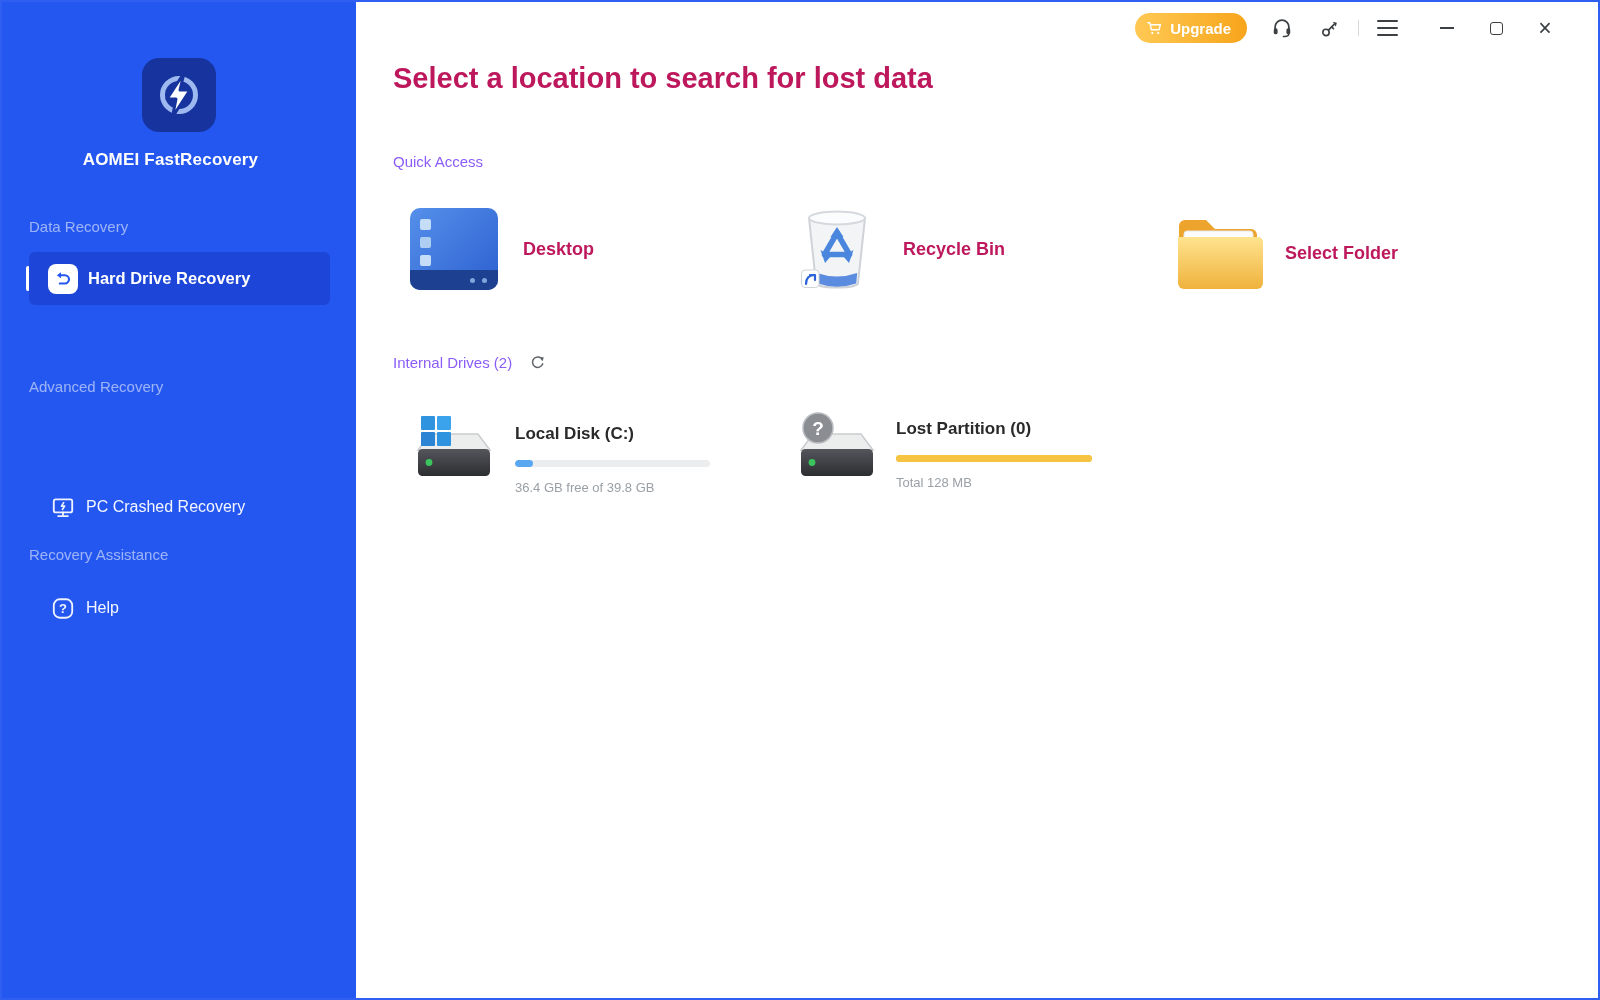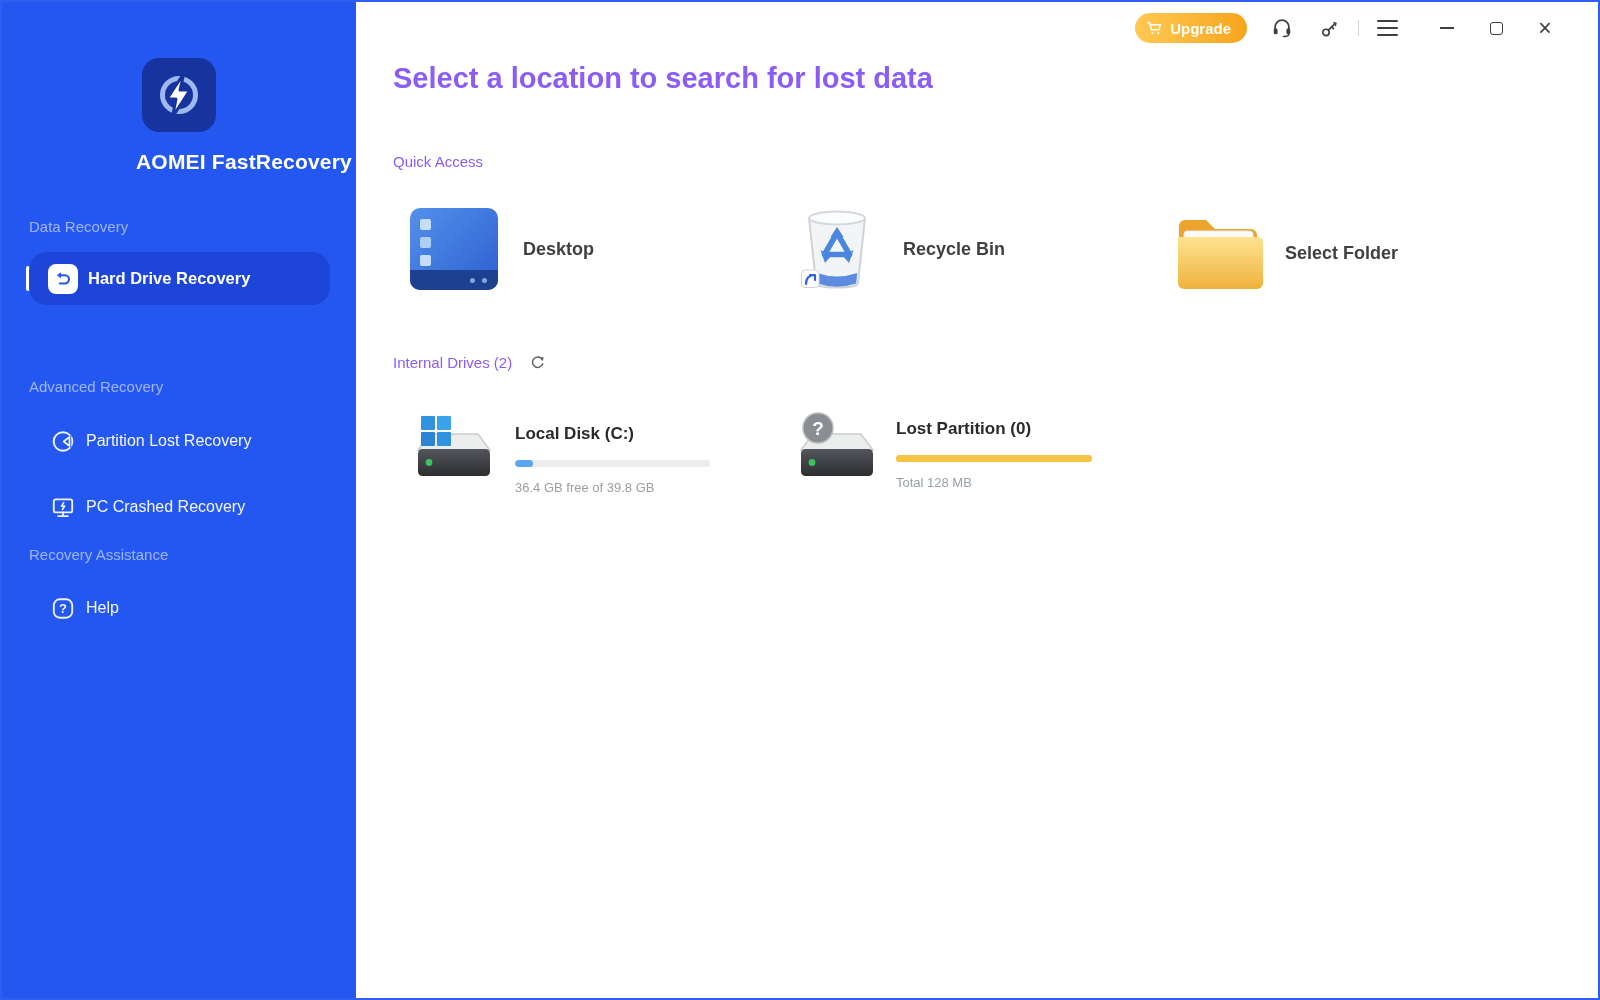--- a/index.html
+++ b/index.html
@@ -12,35 +12,35 @@
   .sidebar {
     position:absolute; left:0; top:0; bottom:0; width:354px;
     background:#2457EF;
   }
   .logo-box{
     position:absolute; top:56px; left:50%; transform:translateX(-50%);
     width:74px; height:74px; border-radius:17px; background:#16339E;
     display:flex; align-items:center; justify-content:center;
   }
   .app-name{
-    position:absolute; top:148px; left:0; right:4px; text-align:right;
-    color:#ffffff; font-weight:bold; font-size:21px; letter-spacing:.2px;
+    position:absolute; top:148px; left:0; right:17px; text-align:center;
+    color:#ffffff; font-weight:bold; font-size:17px; letter-spacing:.2px;
   }
   .side-label{
     position:absolute; left:27px; font-size:15px; color:rgba(255,255,255,.55);
   }
   .side-item{
     position:absolute; left:27px; width:301px; height:46px; border-radius:6px;
     display:flex; align-items:center; cursor:pointer;
     color:rgba(255,255,255,.95); font-size:16px;
   }
   .side-item .icn{ width:26px; height:26px; margin-left:21px; display:flex; align-items:center; justify-content:center; color:rgba(255,255,255,.92); }
   .side-item .lbl{ margin-left:10px; }
   .side-item.active{
-    height:53px; background:#1D45D8; font-weight:bold; color:#ffffff; font-size:16.5px;border-radius:18px;
+    height:53px; background:#1D45D8; font-weight:bold; color:#ffffff; font-size:16.5px;
   }
   .active-indicator{
     position:absolute; left:24px; width:4px; height:25px; border-radius:2px; background:#ffffff;
   }
   .tile{
     width:30px; height:30px; background:#ffffff; border-radius:8px; margin-left:19px;
     display:flex; align-items:center; justify-content:center;
   }
   
   .titlebar{
@@ -58,27 +58,27 @@
   .tb-sep{ width:1px; height:16px; background:#d8d8d8; margin:0 18px; }
   .hamburger{ width:21px; display:flex; flex-direction:column; gap:4.5px; margin-right:34px; cursor:pointer; }
   .hamburger div{ height:2.2px; background:#3c4043; border-radius:1px; }
   .win-btn{ width:30px; height:30px; display:flex; align-items:center; justify-content:center; cursor:pointer; }
   .min-glyph{ width:14px; height:1.8px; background:#3c4043; }
   .max-glyph{ width:13px; height:13px; border:1.8px solid #3c4043; border-radius:3px; }
   .close-glyph{ font-size:23px; color:#3c4043; line-height:1; font-weight:normal; }
   .win-gap{ width:19px; }
   
   .main-title{
-    position:absolute; left:391px; top:60px; font-size:29px; font-weight:bold; color:#8b5cf6;
+    position:absolute; left:391px; top:60px; font-size:29px; font-weight:bold; color:#be185d;
   }
   .section-label{
     position:absolute; font-size:15px; color:#8b5cf6;
   }
   .qa-item{ position:absolute; display:flex; align-items:center; cursor:pointer; }
-  .qa-label{ font-size:18px; font-weight:bold; color:#404040; }
+  .qa-label{ font-size:18px; font-weight:bold; color:#be185d; }
   .drive-card{ position:absolute; cursor:pointer; }
   .drive-name{ font-size:17px; font-weight:bold; color:#2a2a2a; }
   .bar-track{ margin-top:16px; width:195px; height:7px; border-radius:4px; background:#ECEDEF; overflow:hidden; }
   .bar-fill{ height:100%; border-radius:4px; }
   .drive-detail{ margin-top:13px; font-size:13px; color:#9aa0a6; }
   .refresh-btn{ display:inline-block; margin-left:14px; vertical-align:-2px; cursor:pointer; }
   
   .desktop-icon{
     position:relative; width:88px; height:82px; border-radius:10px; overflow:hidden;
     background:linear-gradient(135deg,#5590ea,#2c5fd0);
@@ -111,30 +111,20 @@
           <path d="M7.4 6.8 H13 a4.6 4.6 0 0 1 0 9.2 H7.5" fill="none" stroke="#2457EF" stroke-width="2.3" stroke-linecap="round"></path>
           <path d="M8.8 3.5 L4.2 6.8 L8.8 10.1 Z" fill="#2457EF"></path>
         </svg>
       </div>
       <span class="lbl">Hard Drive Recovery</span>
     </div>
 
 
     <div class="side-label" style="top:376px">Advanced Recovery</div>
 
-    <div class="side-item" style="top:416px">
-      <div class="icn">
-        <svg width="27" height="27" viewBox="0 0 24 24">
-          <circle cx="12" cy="12" r="8.6" fill="none" stroke="currentColor" stroke-width="1.8"></circle>
-          <path d="M19.6 6 L11 12 L19.6 18 Z" fill="#2457EF"></path>
-          <path d="M18 7.9 L12.6 12 L18 16.1 Z" fill="none" stroke="currentColor" stroke-width="1.6" stroke-linejoin="round"></path>
-        </svg>
-      </div>
-      <span class="lbl">Partition Lost Recovery</span>
-    </div>
 
     <div class="side-item" style="top:482px">
       <div class="icn">
         <svg width="27" height="27" viewBox="0 0 24 24">
           <rect x="3.5" y="4.5" width="17" height="12" rx="1.8" fill="none" stroke="currentColor" stroke-width="1.7"></rect>
           <path d="M12.9 7 L10.6 10.7 h2.9 L11.2 14.3" fill="none" stroke="currentColor" stroke-width="1.5" stroke-linejoin="round"></path>
           <path d="M12 16.6 v2.2 M7.5 19.9 h9" stroke="currentColor" stroke-width="1.7" stroke-linecap="round"></path>
         </svg>
       </div>
       <span class="lbl">PC Crashed Recovery</span>

